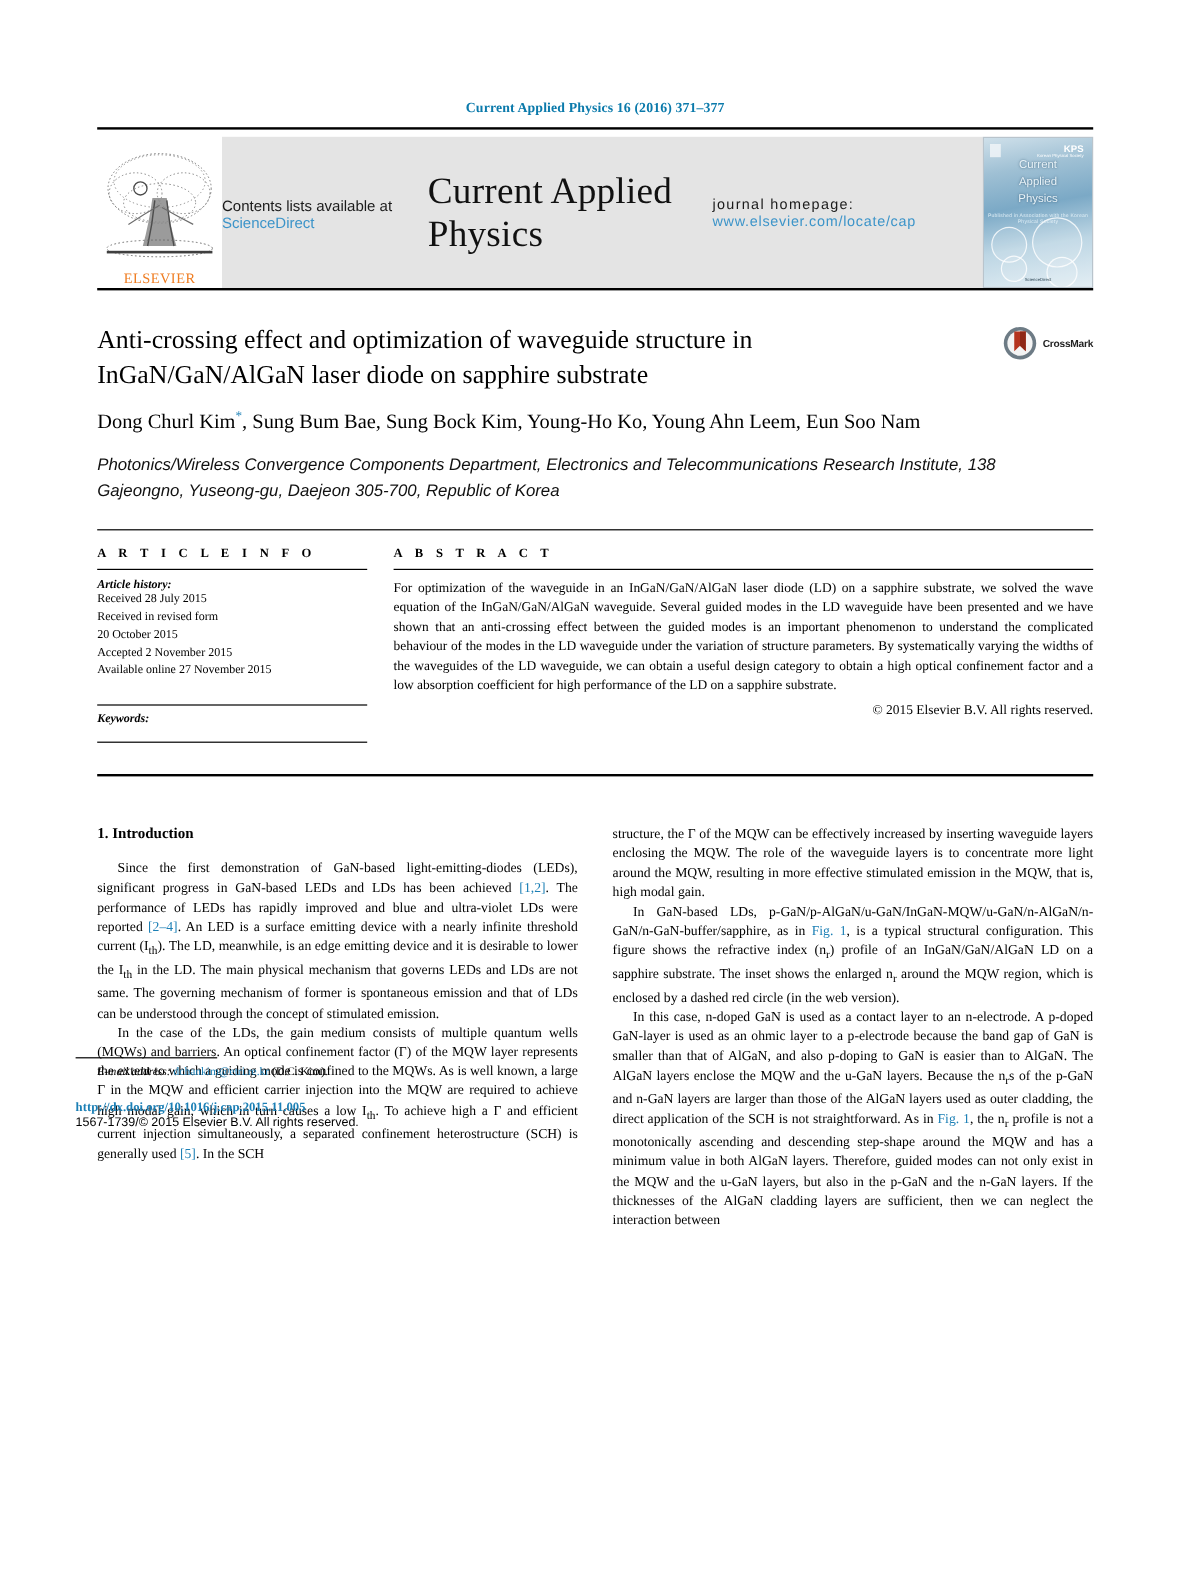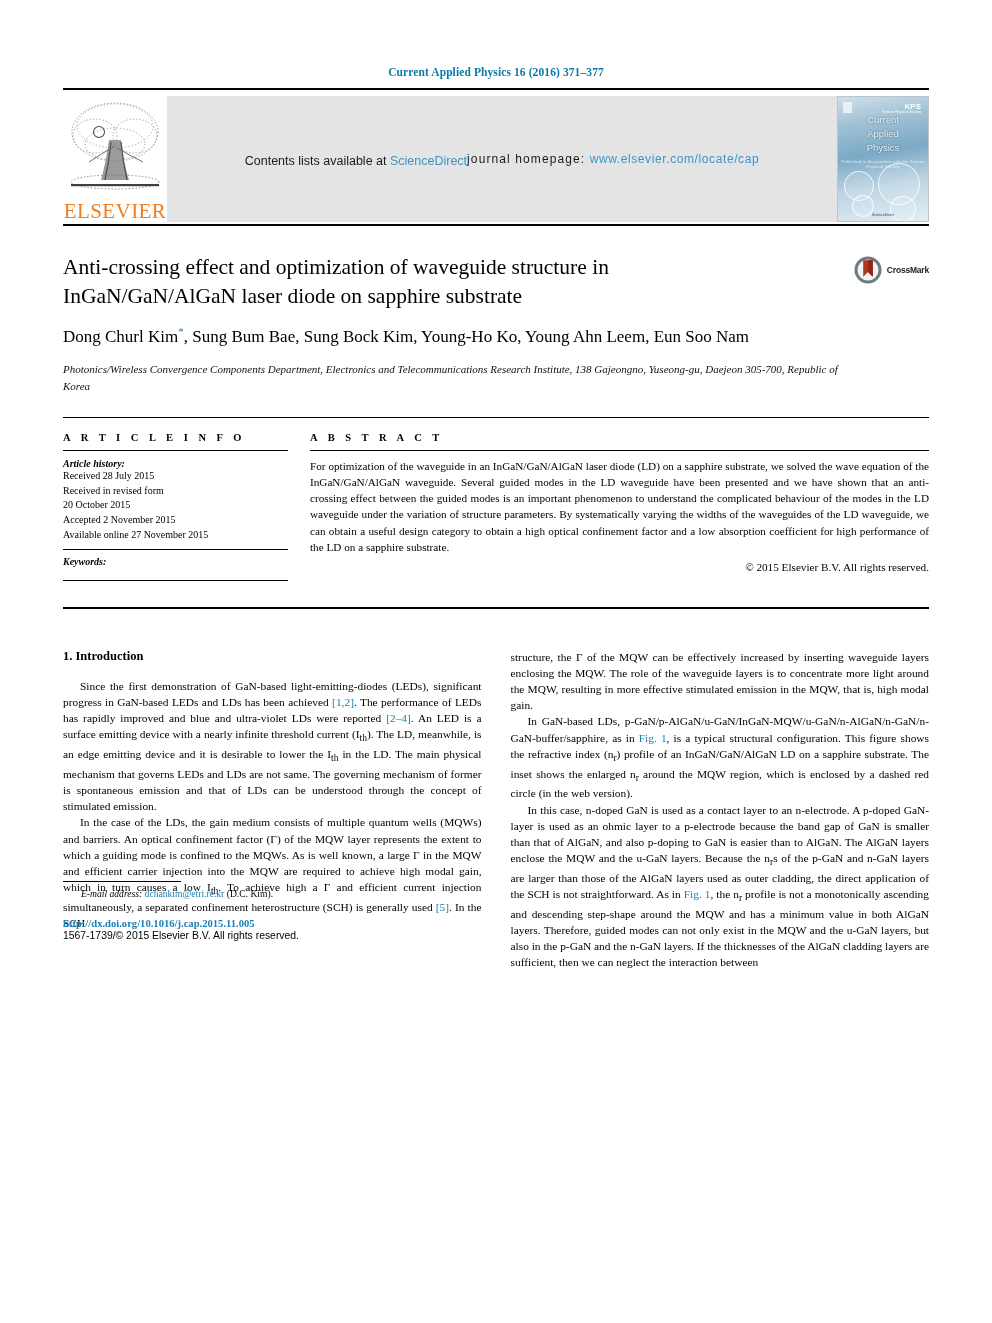--- a/index.html
+++ b/index.html
@@ -7,21 +7,21 @@
   body {
     width: 992px;
     height: 1323px;
     background: #ffffff;
     font-family: "Liberation Serif", serif;
     color: #000000;
     position: relative;
     overflow: hidden;
   }
 
-  .page { position: relative; width: 992px; height: 949px; padding: 0; }
+  .page { position: relative; width: 992px; height: 949px; padding: 18px; }
 
   
   .running-head {
     text-align: center;
     font-family: "Liberation Serif", serif;
     font-size: 11.5px;
     font-weight: bold;
     color: #0b7aab;
     padding-top: 66px;
     letter-spacing: 0.1px;
@@ -42,21 +42,21 @@
     display: flex;
     flex-direction: column;
     align-items: center;
     justify-content: flex-end;
     padding-bottom: 2px;
   }
   .tree-svg { display:block; }
   .elsevier-word {
     font-family: "Liberation Serif", serif;
     color: #ef7d22;
-    font-size: 21px;
+    font-size: 12px;
     letter-spacing: 0.4px;
     line-height: 1;
     margin-top: 1px;
   }
 
   .banner {
     flex: 1 1 auto;
     background: #e4e4e4;
     display: flex;
     flex-direction: row;
@@ -152,23 +152,23 @@
   }
   .authors {
     font-family: "Liberation Serif", serif;
     font-size: 17px;
     line-height: 1.38;
     margin-top: 14px;
     max-width: 720px;
   }
   .authors sup { color: #1b7fb5; font-size: 11px; }
   .affiliation {
-    font-family: Liberation Serif, serif;
+    font-family: Liberation Sans, sans-serif;
     font-style: italic;
-    font-size: 11px;
+    font-size: 14px;
     line-height: 1.52;
     margin-top: 13px;
     max-width: 800px;
     color: #111;
   }
 
   .crossmark {
     position: absolute;
     right: 0; top: 2px;
     display: flex; align-items: center; gap: 4px;
@@ -205,21 +205,21 @@
 
   .hist-label, .kw-label {
     font-style: italic; font-weight: bold; font-size: 10px;
     font-family: "Liberation Serif", serif;
   }
   .hist-list, .kw-list {
     font-family: "Liberation Serif", serif;
     font-size: 10px;
     line-height: 1.48;
   }
-  .kwblock { margin-top: 6px; }
+  .kwblock { margin-top: 20px; }
   .kwblock .thinrule { margin-bottom: 6px; }
   .info-bottom-rule { border-top: 0.8px solid #000; margin-top: 13px; }
 
   .abstract-body {
     font-family: "Liberation Serif", serif;
     font-size: 11.2px;
     line-height: 1.45;
     text-align: justify;
     margin-top: 1px;
   }
@@ -326,20 +326,21 @@
         </g>
       </svg>
       <div class="elsevier-word">ELSEVIER</div>
     </div>
 
     <div class="banner">
       <div class="contents-line">
         <span>Contents lists available at</span>
         <a href="#">ScienceDirect</a>
       </div>
+      <div class="journal-name">Current Applied Physics</div>
       <div class="homepage">
         <span>journal homepage:</span>
         <a href="#">www.elsevier.com/locate/cap</a>
       </div>
     </div>
 
     <div class="cover-thumb">
       <div class="els-mark"></div>
       <div class="kps">
         <span>KPS</span>

